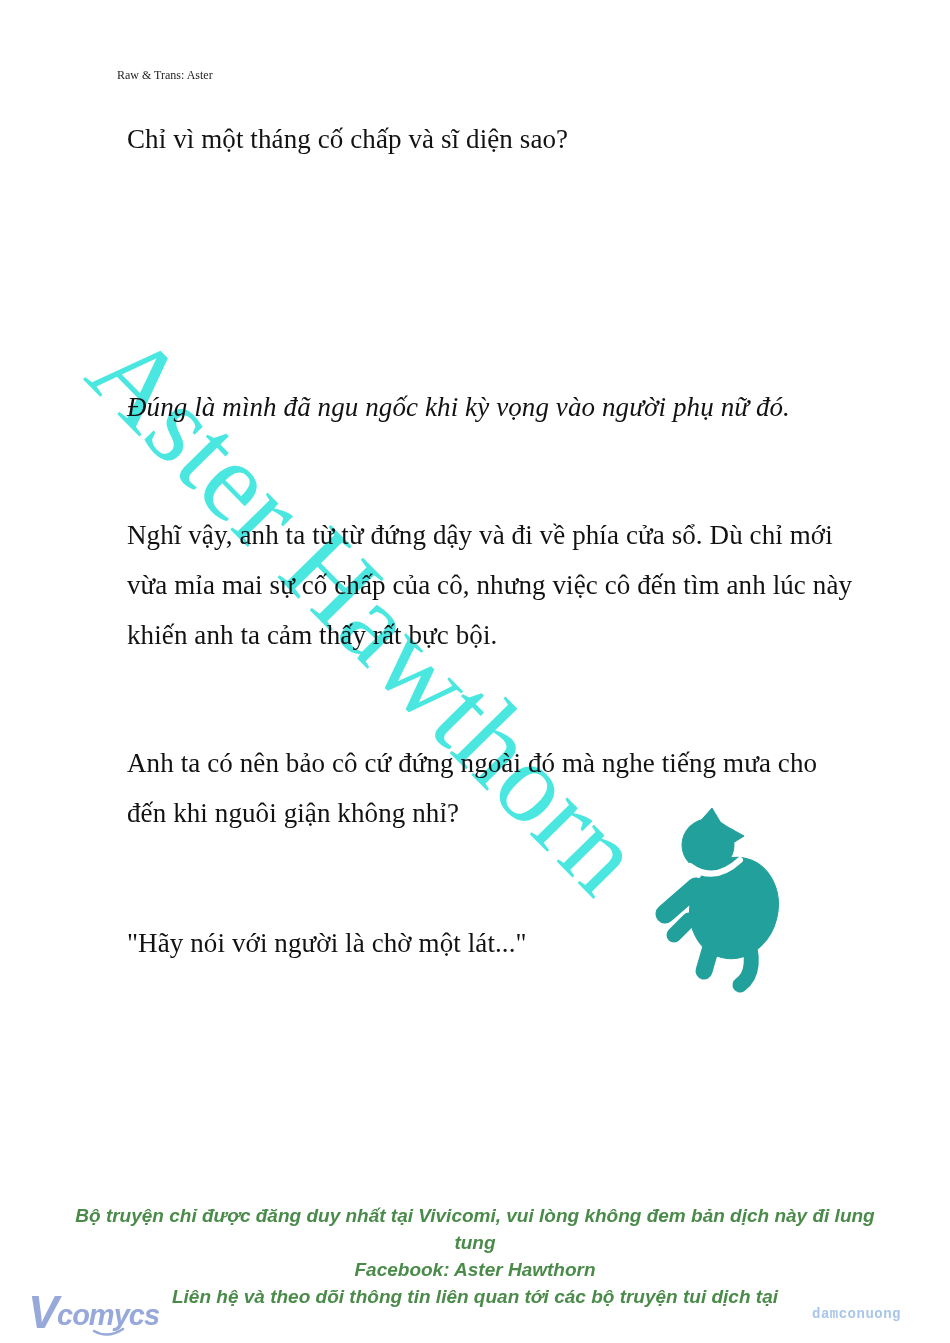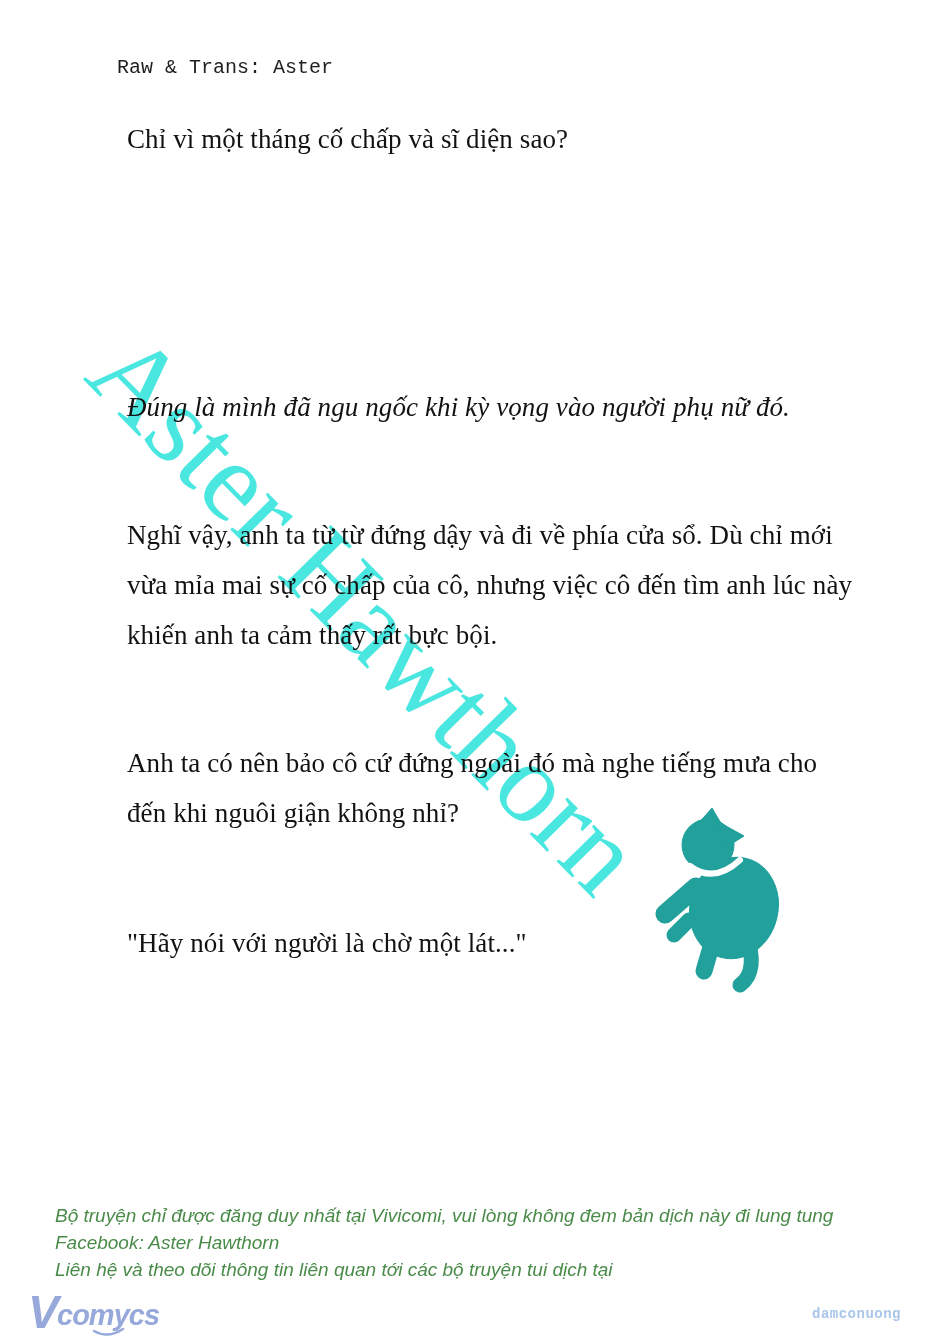--- a/index.html
+++ b/index.html
@@ -10,34 +10,34 @@
   
   .watermark{
     position:absolute;left:150px;top:312px;
     transform:rotate(45.5deg);transform-origin:0 0;
     font-family:"Liberation Serif",serif;
     font-size:114px;line-height:1;white-space:nowrap;
     color:var(--watermark_cyan,#49e7e0);
     z-index:1;pointer-events:none;
   }
   .credit{
-    position:absolute;left:117px;top:56px;
-    font-family:Liberation Mono, monospace;font-size:20px;color:#1f1f1f;
+    position:absolute;left:117px;top:68px;
+    font-family:Liberation Serif, serif;font-size:12px;color:#1f1f1f;
     z-index:3;
   }
   .para{
     position:absolute;left:117px;width:726px;margin:10px;
     font-size:27px;line-height:50px;color:#121212;z-index:3;
     letter-spacing:.1px;
   }
   .p1{top:104px}.p2{top:246px}.p3{top:372px;font-style:italic;width:740px}
   .p4{top:500px}.p5{top:728px}.p6{top:908px}.p7{top:1037px}
   .footer{
-    position:absolute;left:55px;top:1202px;width:840px;text-align:left;
-    font-family:"Liberation Sans",sans-serif;font-style:italic;font-weight:normal;
+    position:absolute;left:55px;top:1202px;width:840px;text-align:center;
+    font-family:"Liberation Sans",sans-serif;font-style:italic;font-weight:bold;
     font-size:19px;line-height:27px;color:var(--footer_green,#4a8b4a);z-index:3;
   }
   .cat{position:absolute;left:652px;top:808px;z-index:2;}
   .cat .ink{fill:var(--cat_teal,#21a09c);stroke:var(--cat_teal,#21a09c);}
   .cat .ink-line{fill:none;stroke:var(--cat_teal,#21a09c);stroke-linecap:round;}
   .cat .gap{fill:none;stroke:#ffffff;stroke-linecap:round;}
   .vcomycs{position:absolute;left:24px;top:1286px;z-index:3;opacity:.9;}
   .vcomycs text{fill:var(--vcomycs_blue,#8c9fd6);font-family:"Liberation Sans",sans-serif;}
   .vcomycs .swash{fill:none;stroke:var(--vcomycs_blue,#8c9fd6);stroke-width:2.5;stroke-linecap:round;}
   .damconuong{

